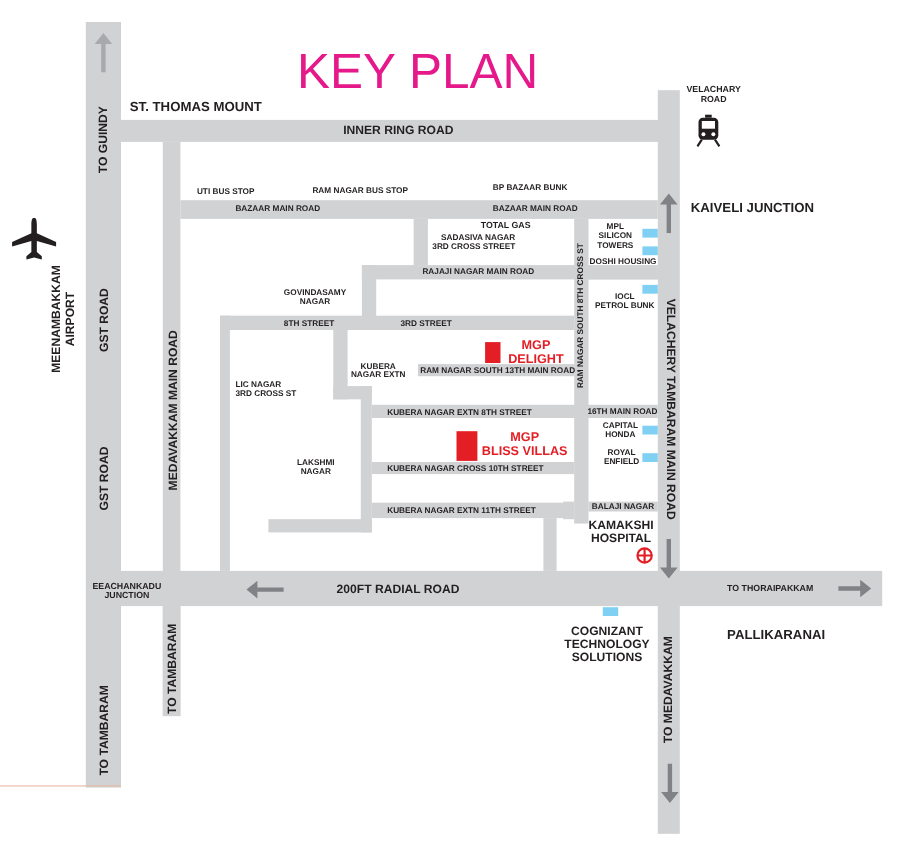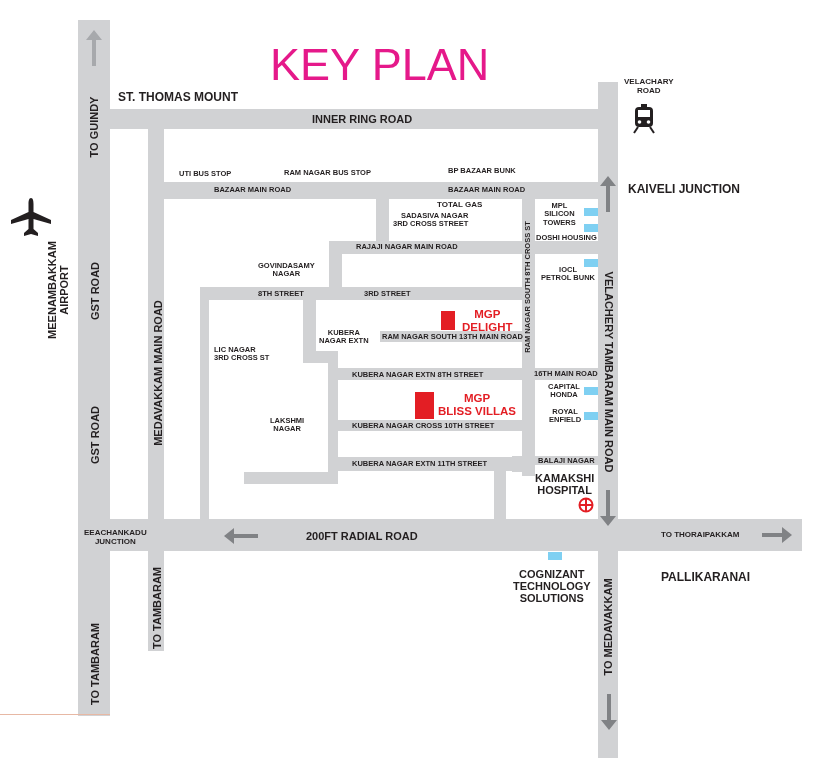--- a/index.html
+++ b/index.html
@@ -126,21 +126,21 @@
   <div>DELIGHT</div>
 </div>
 <div class="lbl red s11" style="left:438px; top:392px; font-size:11.5px;">
   <div>MGP</div>
   <div>BLISS VILLAS</div>
 </div>
 
 <div class="lbl s11" style="left:312px; top:113px;">INNER RING ROAD</div>
 <div class="lbl s7" style="left:214px; top:186px;">BAZAAR MAIN ROAD</div>
 <div class="lbl s7" style="left:448px; top:186px;">BAZAAR MAIN ROAD</div>
-<div class="lbl s7" style="left:356px; top:243px;">RAJAJI NAGAR MAIN ROAD</div>
+<div class="lbl s7" style="left:384px; top:243px;">RAJAJI NAGAR MAIN ROAD</div>
 <div class="lbl s7" style="left:258px; top:290px;">8TH STREET</div>
 <div class="lbl s7" style="left:364px; top:290px;">3RD STREET</div>
 <div class="lbl s7" style="left:382px; top:333px;">RAM NAGAR SOUTH 13TH MAIN ROAD</div>
 <div class="lbl s7" style="left:352px; top:371px;">KUBERA NAGAR EXTN 8TH STREET</div>
 <div class="lbl s7" style="left:352px; top:422px;">KUBERA NAGAR CROSS 10TH STREET</div>
 <div class="lbl s7" style="left:352px; top:460px;">KUBERA NAGAR EXTN 11TH STREET</div>
 <div class="lbl s7" style="left:534px; top:370px;">16TH MAIN ROAD</div>
 <div class="lbl s7" style="left:538px; top:457px;">BALAJI NAGAR</div>
 <div class="lbl s11" style="left:306px; top:530px;">200FT RADIAL ROAD</div>
 <div class="lbl s8" style="left:661px; top:531px;">TO THORAIPAKKAM</div>

